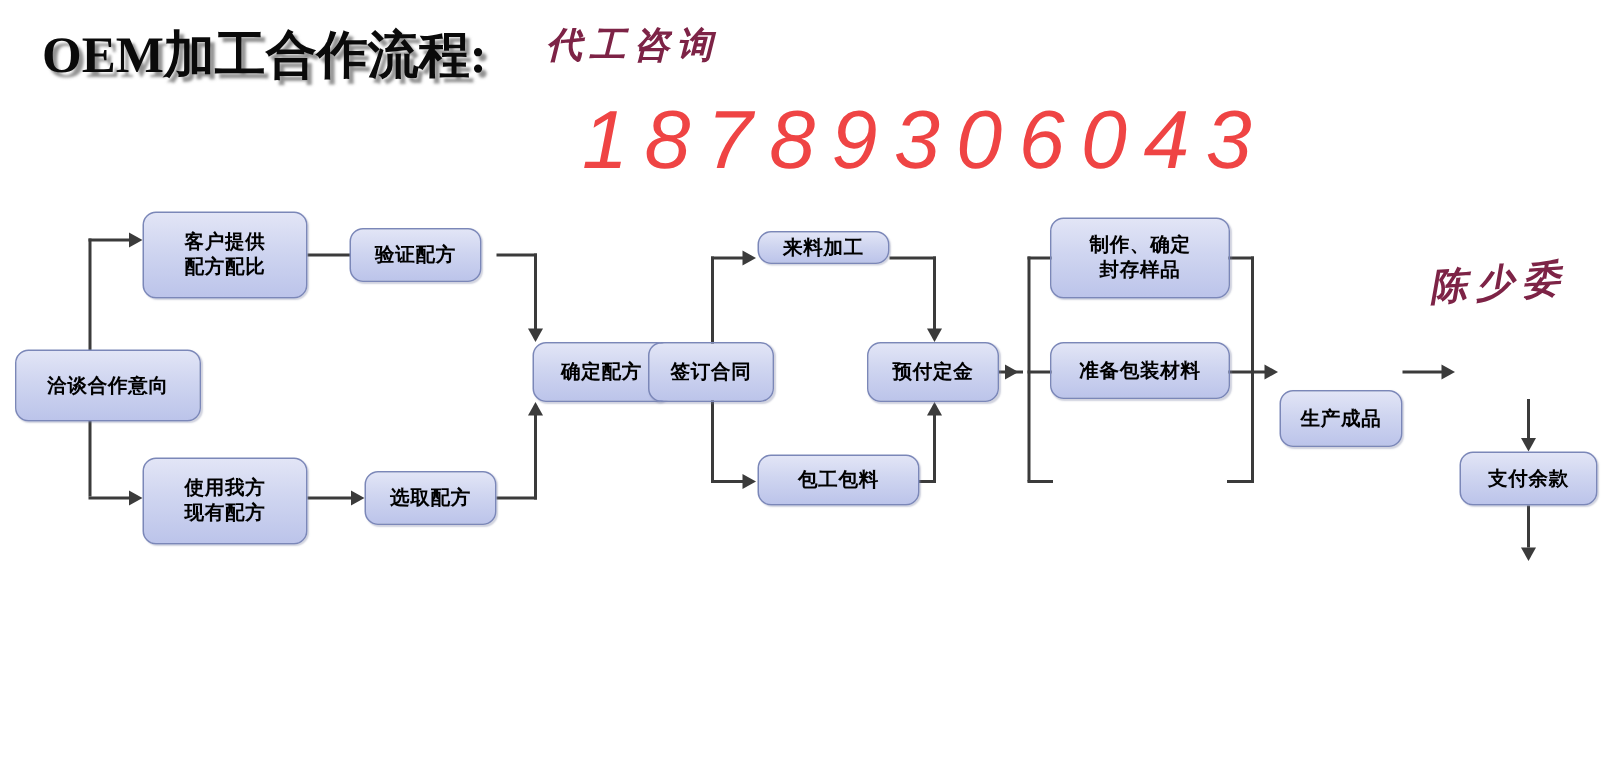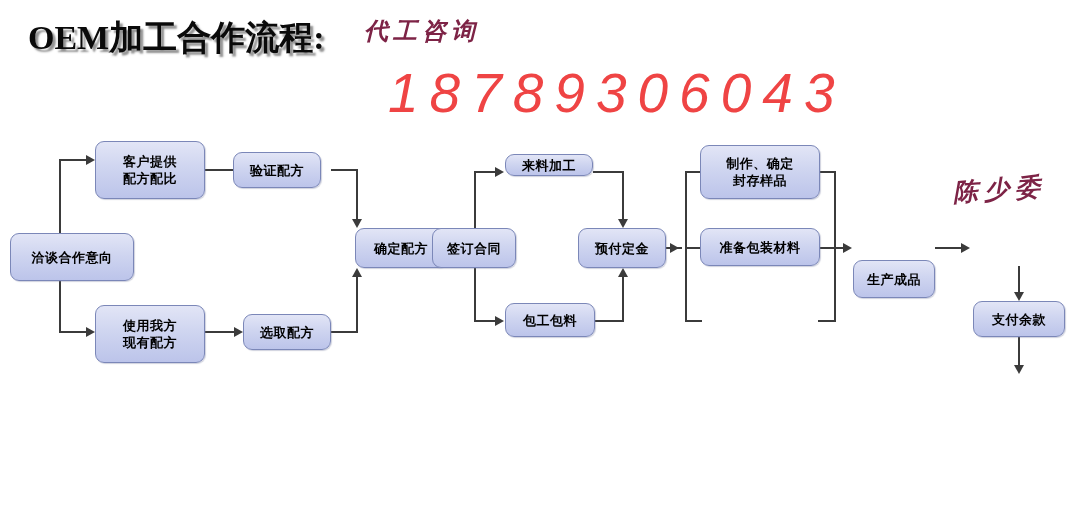--- a/index.html
+++ b/index.html
@@ -196,21 +196,21 @@
   <div class="node" style="left:10px;  top:233px; width:124px; height:48px;">洽谈合作意向</div>
   <div class="node" style="left:95px;  top:141px; width:110px; height:58px;">客户提供
 配方配比</div>
   <div class="node" style="left:233px; top:152px; width:88px;  height:36px;">验证配方</div>
   <div class="node" style="left:95px;  top:305px; width:110px; height:58px;">使用我方
 现有配方</div>
   <div class="node" style="left:243px; top:314px; width:88px;  height:36px;">选取配方</div>
   <div class="node" style="left:312px; top:228px; width:92px;  height:40px;margin-left:43px;">确定配方</div>
   <div class="node" style="left:432px; top:228px; width:84px;  height:40px;">签订合同</div>
   <div class="node" style="left:505px; top:154px; width:88px; height:22px;">来料加工</div>
-  <div class="node" style="left:505px; top:303px; width:90px;  height:34px;text-align:center;">包工包料</div>
+  <div class="node" style="left:505px; top:303px; width:108px;  height:34px;text-align:center;">包工包料</div>
   <div class="node" style="left:578px; top:228px; width:88px;  height:40px;">预付定金</div>
   <div class="node" style="left:700px; top:145px; width:120px; height:54px;">制作、确定
 封存样品</div>
   <div class="node" style="left:700px; top:228px; width:120px; height:38px;">准备包装材料</div>
   <div class="node" style="left:853px; top:228px; width:82px;  height:38px;margin-top:32px;">生产成品</div>
   <div class="node" style="left:973px; top:301px; width:92px;  height:36px;">支付余款</div>
 
 </div>
 
 </body></html>

